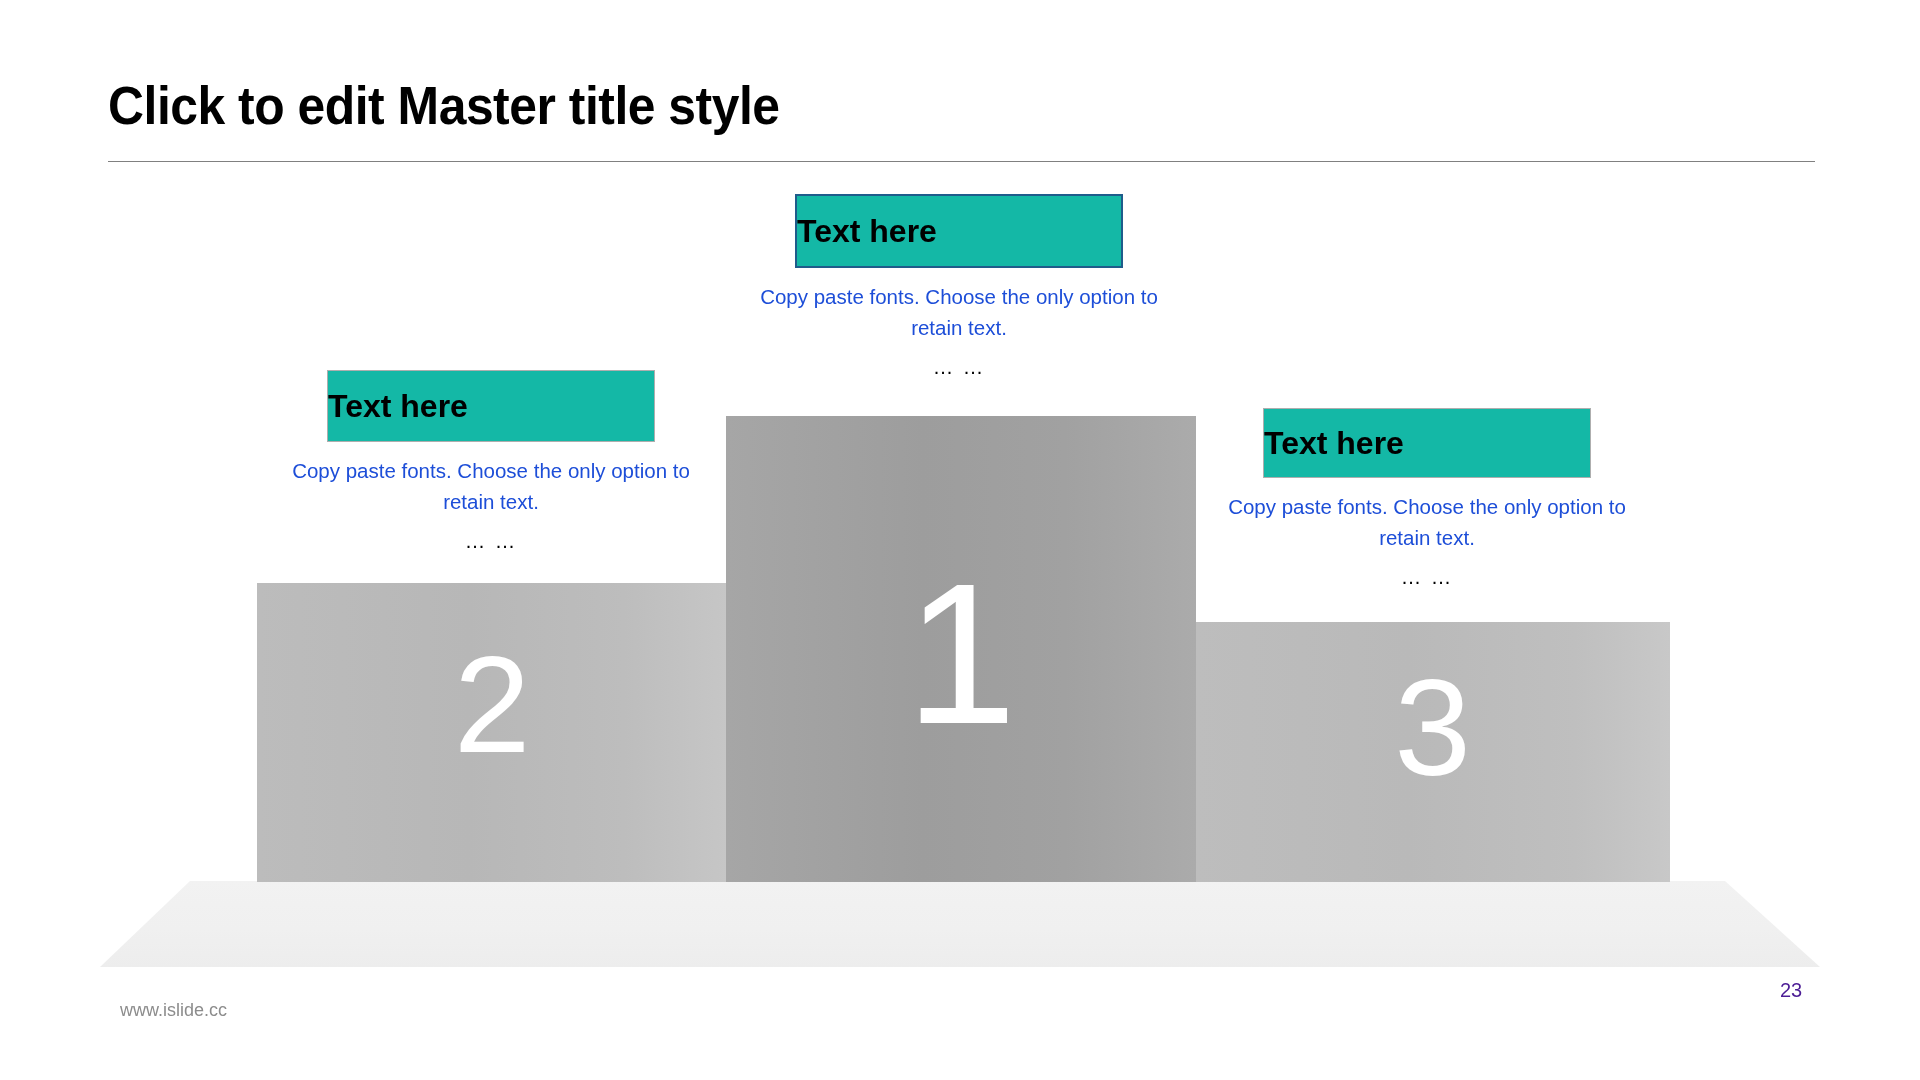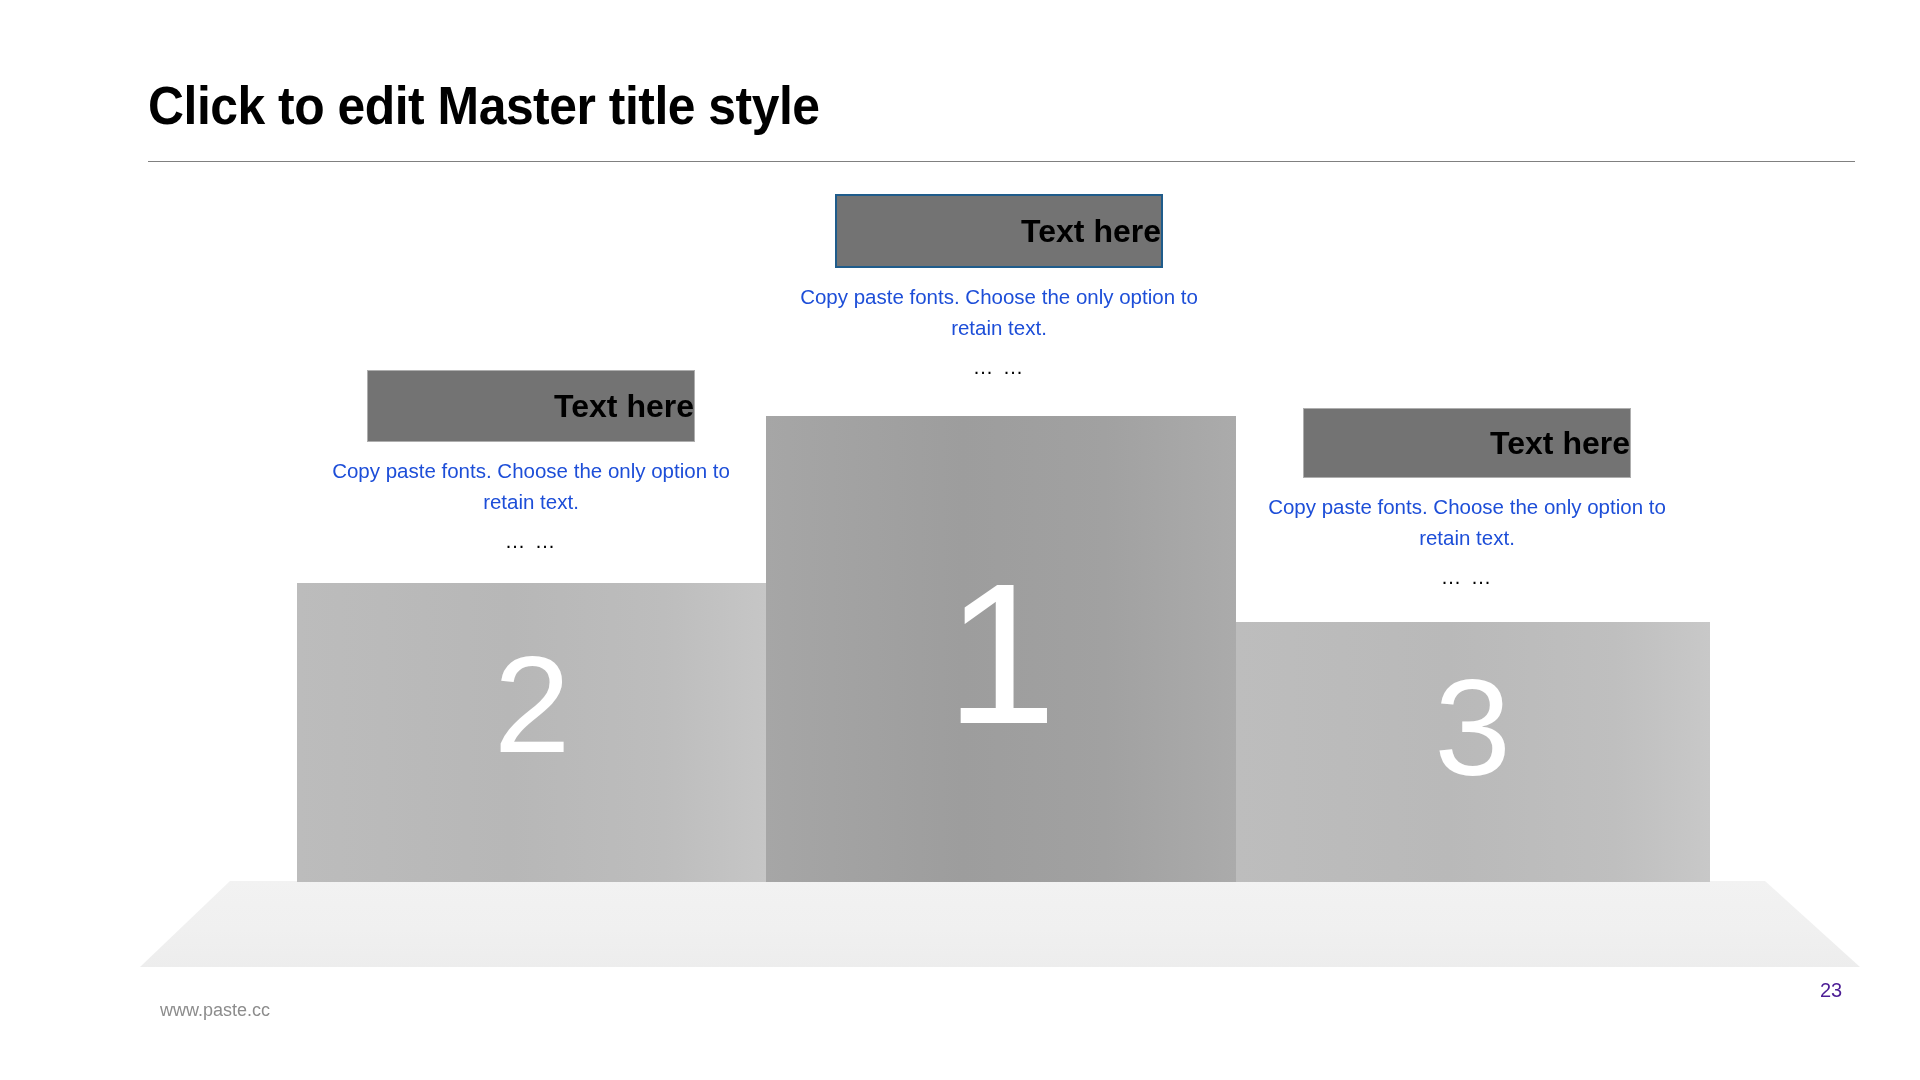--- a/index.html
+++ b/index.html
@@ -13,21 +13,20 @@
     overflow: hidden;
     font-family: "Liberation Sans", sans-serif;
     -webkit-font-smoothing: antialiased;
   }
 
   #slide {
     position: relative;
     width: 1632px;
     height: 1080px;
     background: #ffffff;
-    margin-left: 40px;
   }
 
   
   #title {
     position: absolute;
     left: 108px;
     top: 78px;
     font-size: 53px;
     font-weight: bold;
     color: #000000;
@@ -110,24 +109,24 @@
     height: 86px;
     background: linear-gradient(180deg, #f2f2f2 0%, #f0f0f0 55%, #ededed 100%);
     clip-path: polygon(90px 0, 1625px 0, 1720px 86px, 0 86px);
     z-index: 1;
   }
 
   
   .callout { position: absolute; }
   .callout .box {
     box-sizing: border-box;
-    background: #737373;
+    background: #14b8a6;
     display: flex;
     align-items: center;
-    justify-content: flex-end;
+    justify-content: flex-start;
   }
   .callout .box .label {
     font-size: 32px;
     font-weight: bold;
     color: #000000;
     letter-spacing: 0px;
   }
   .callout .body {
     margin-top: 13px;
     font-size: 20.5px;
@@ -243,16 +242,16 @@
   </div>
 
   <div class="callout" id="callout-right">
     <div class="box">
       <span class="label">Text here</span>
     </div>
     <div class="body">Copy paste fonts. Choose the only option to retain text.</div>
     <div class="dots">… …</div>
   </div>
 
-  <div id="footer-url">www.paste.cc</div>
+  <div id="footer-url">www.islide.cc</div>
   <div id="footer-page">23</div>
 
 </div>
 
 </body></html>

